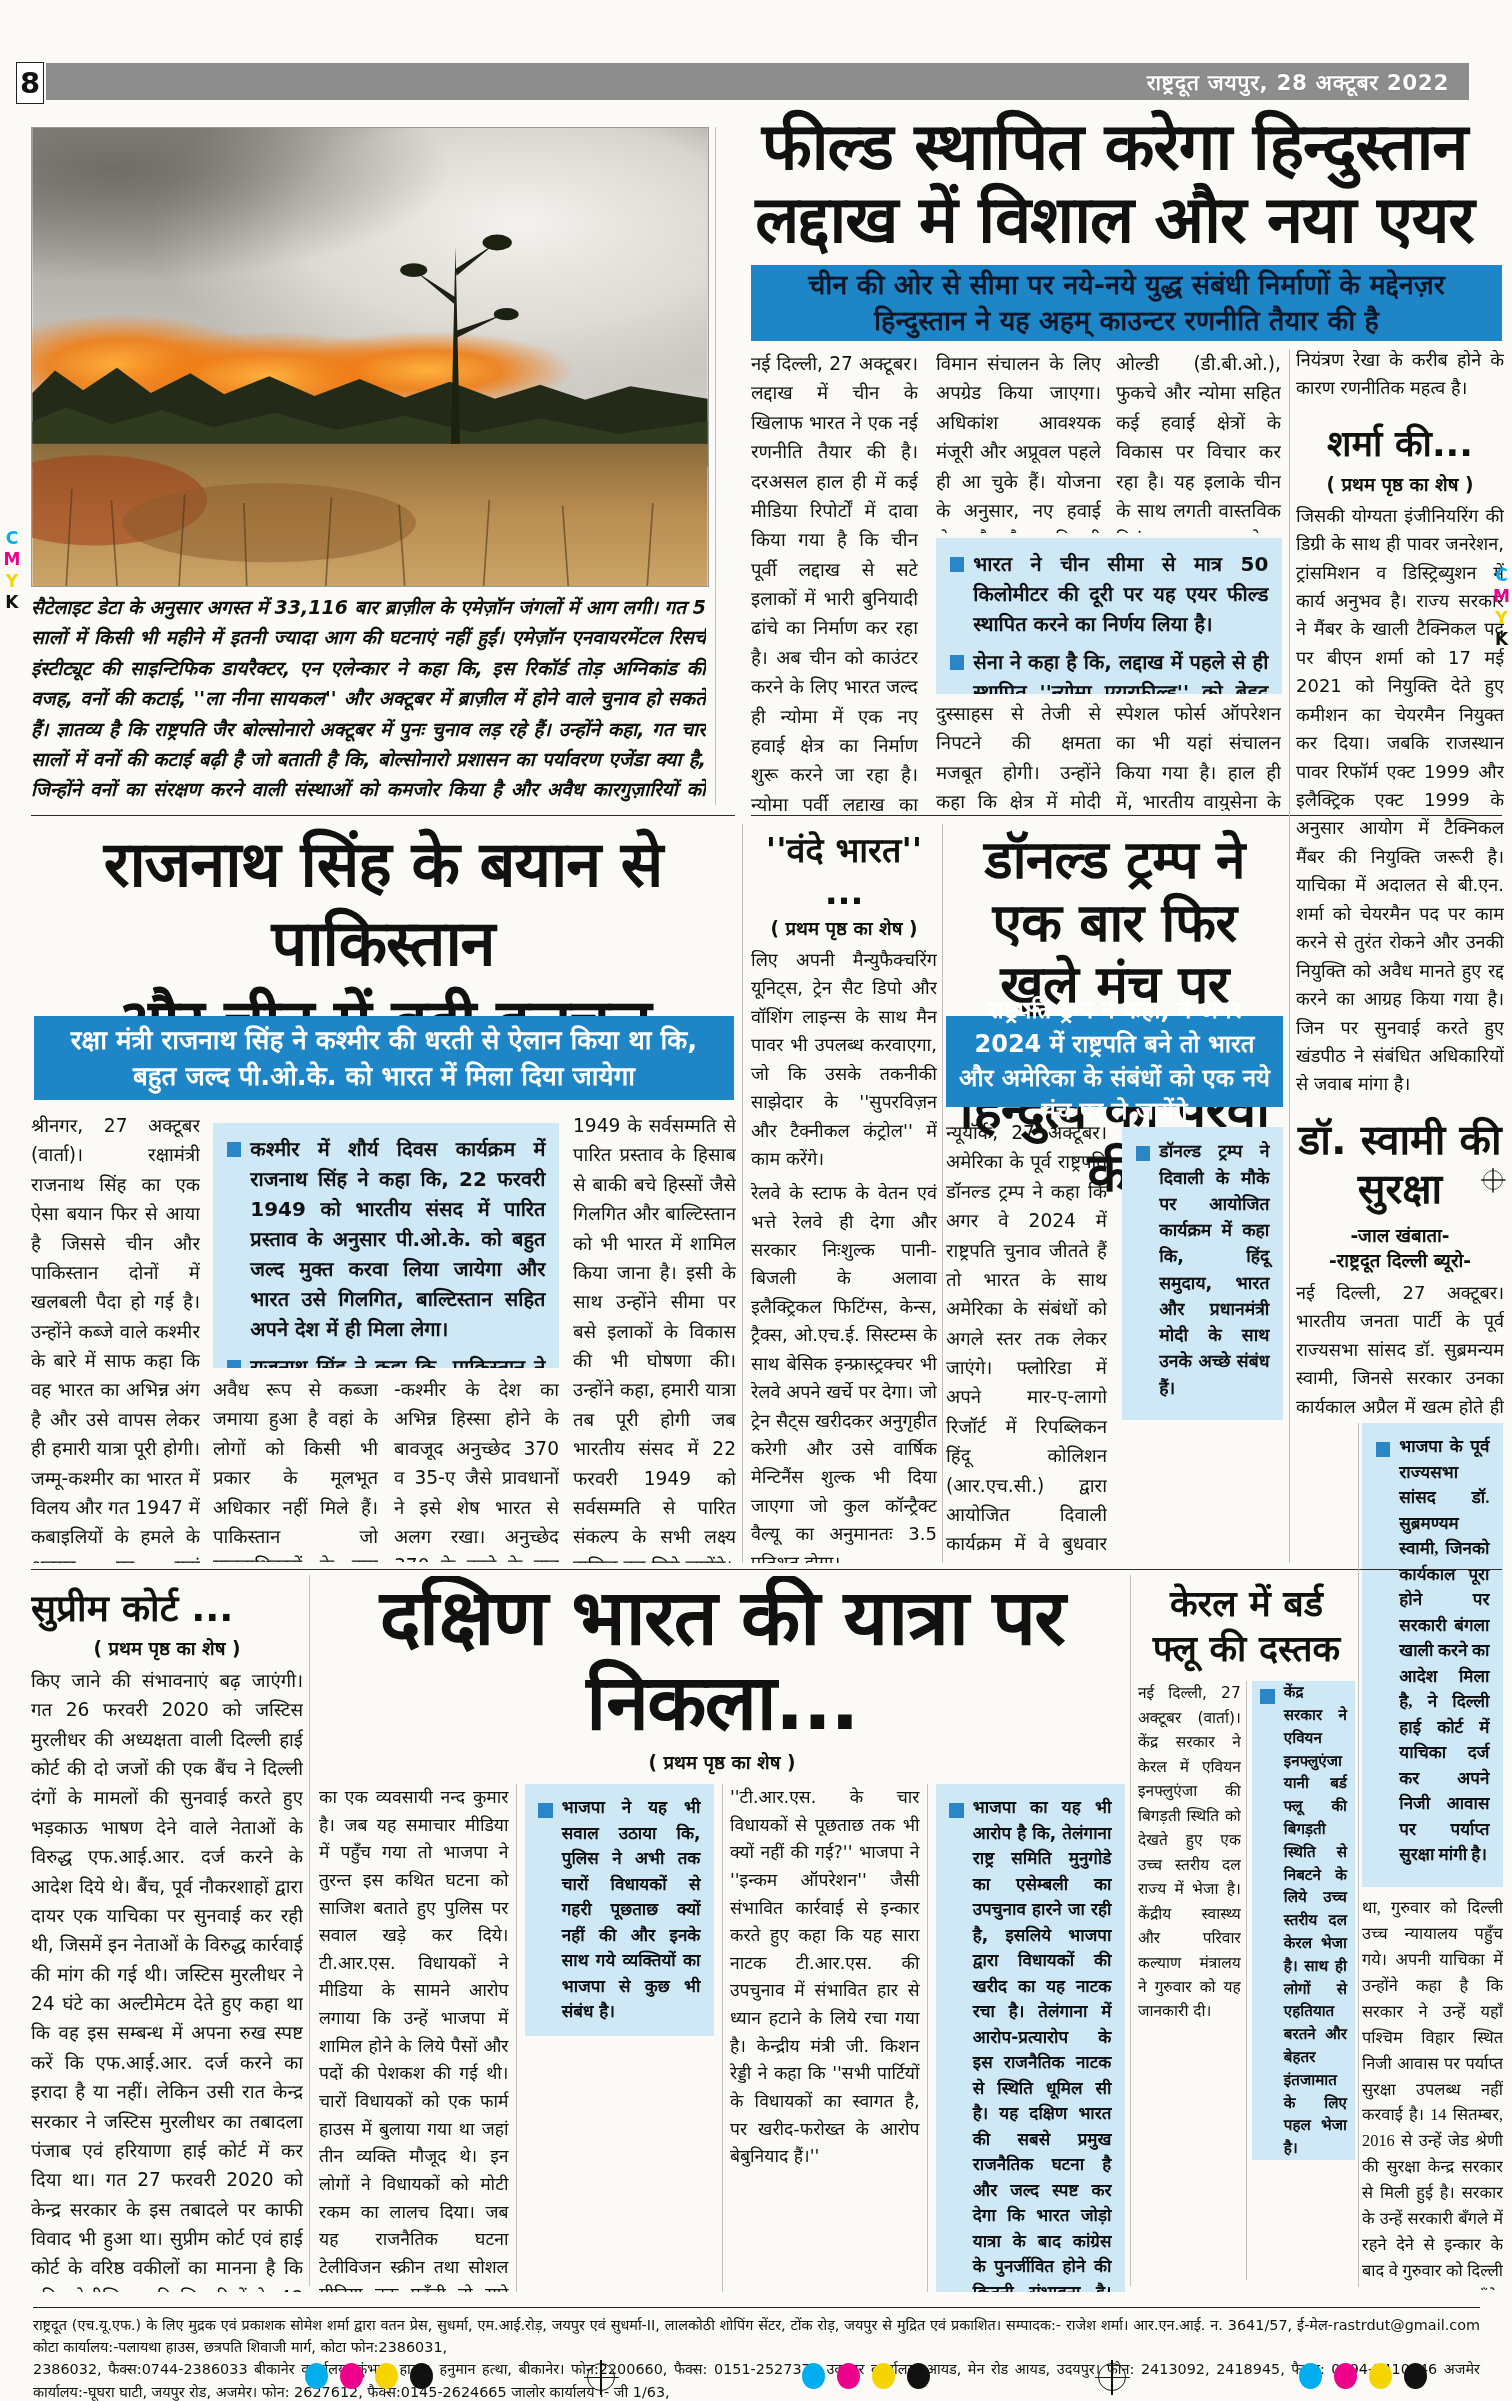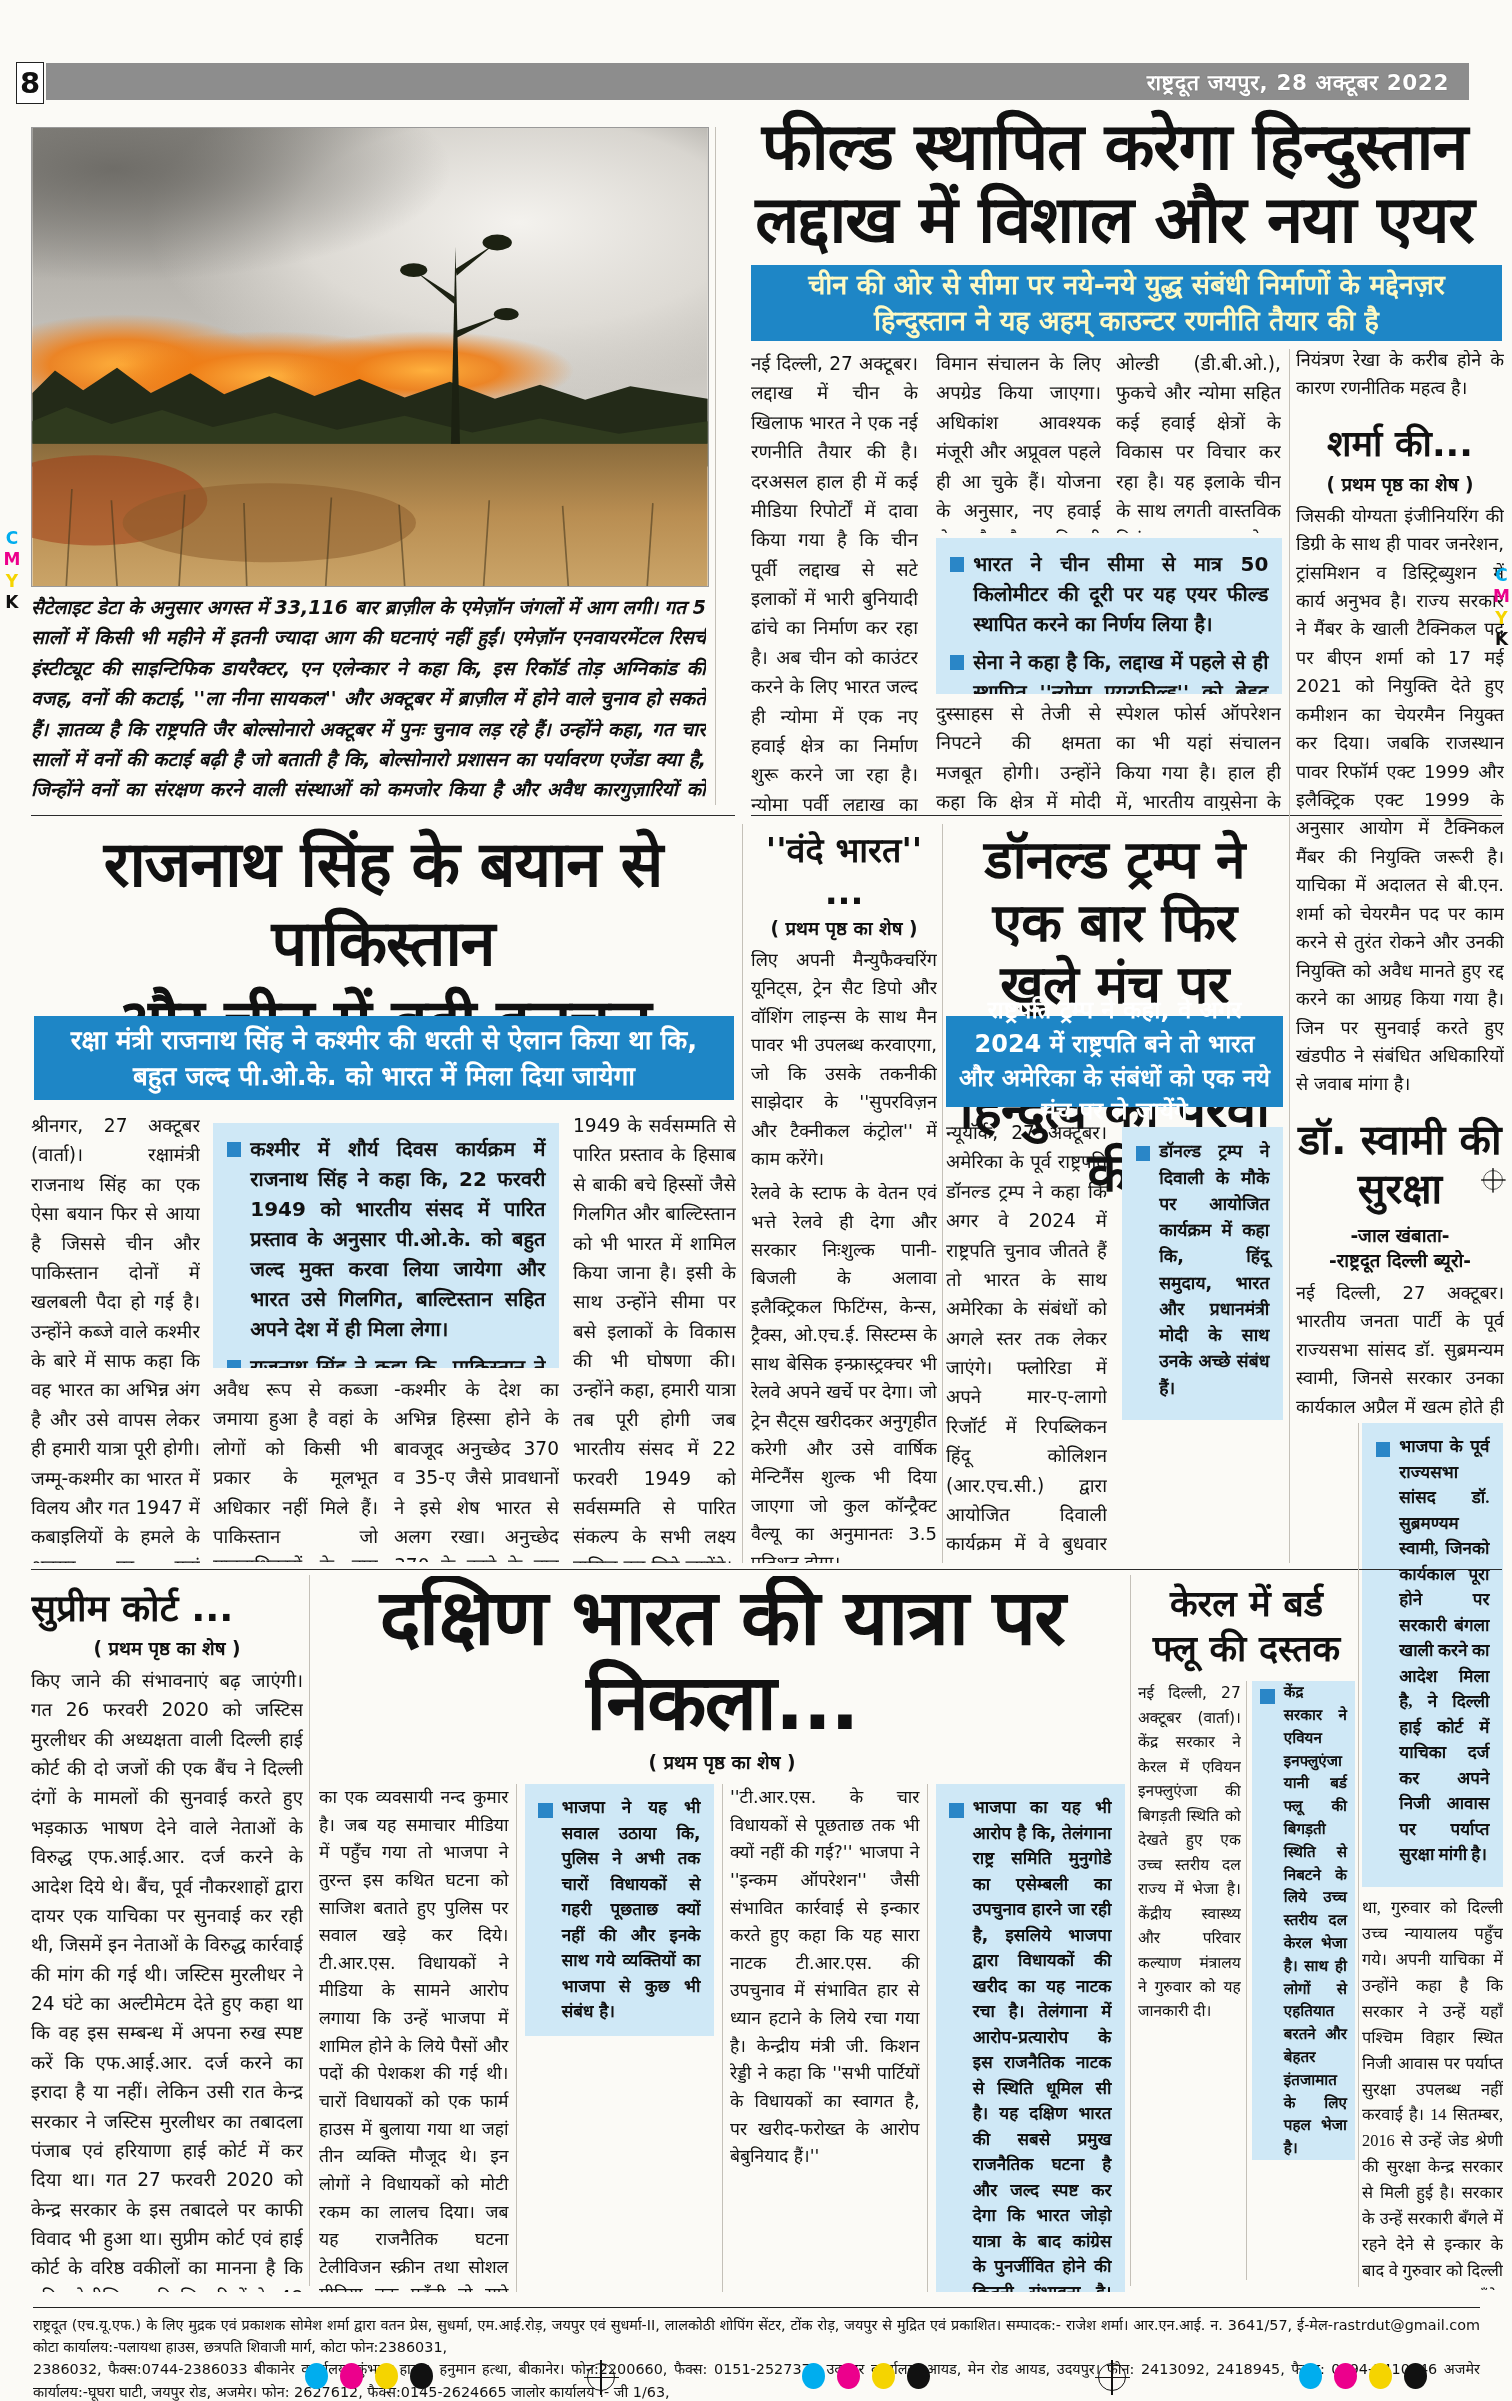--- a/index.html
+++ b/index.html
@@ -17,21 +17,21 @@
   .cont-line{font-weight:800;font-size:18.6px;text-align:center;margin:3.4px 0 5.6px;}
   .sec-title{font-weight:900;text-align:center;}
   
   .photo{position:absolute;left:31px;top:127px;width:676px;height:458px;overflow:hidden;border:0.6px solid #999;}
   .caption{position:absolute;left:31px;top:592px;width:675px;height:213px;
            font-style:italic;font-weight:600;font-size:19px;line-height:1.6;text-align:justify;overflow:hidden;}
   
   .lad-headline{position:absolute;left:726px;top:111px;width:777px;height:151px;
                 font-size:65px;line-height:1.12;font-weight:900;text-align:center;letter-spacing:-1.1px;}
   .lad-sub{position:absolute;left:751px;top:265px;width:751px;height:76px;background:#1e86c6;
-           color:#fef9c3;font-weight:800;font-size:27px;line-height:1.35;text-align:center;
+           color:#0f172a;font-weight:800;font-size:27px;line-height:1.35;text-align:center;
            display:flex;align-items:center;justify-content:center;padding:0 17px;box-sizing:border-box;}
   .lad-col1{position:absolute;left:751px;top:349px;width:167px;height:462px;}
   .lad-c2{position:absolute;left:936px;top:349px;width:165px;height:184px;}
   .lad-c3{position:absolute;left:1116px;top:349px;width:165px;height:184px;}
   .bullet-box{background:#cfe8f6;padding:11.3px 13.6px;box-sizing:border-box;}
   .lad-box{position:absolute;left:936px;top:538px;width:346px;height:156px;overflow:hidden;}
   .lad-b1{position:absolute;left:936px;top:699px;width:165px;height:112px;}
   .lad-b2{position:absolute;left:1116px;top:699px;width:165px;height:112px;}
   .bullet{display:flex;gap:9px;margin-bottom:8px;font-weight:700;font-size:20px;line-height:1.5;text-align:justify;}
   .sq{flex:0 0 14.7px;width:14.7px;height:14.7px;background:#2a86c7;margin-top:8px;}

